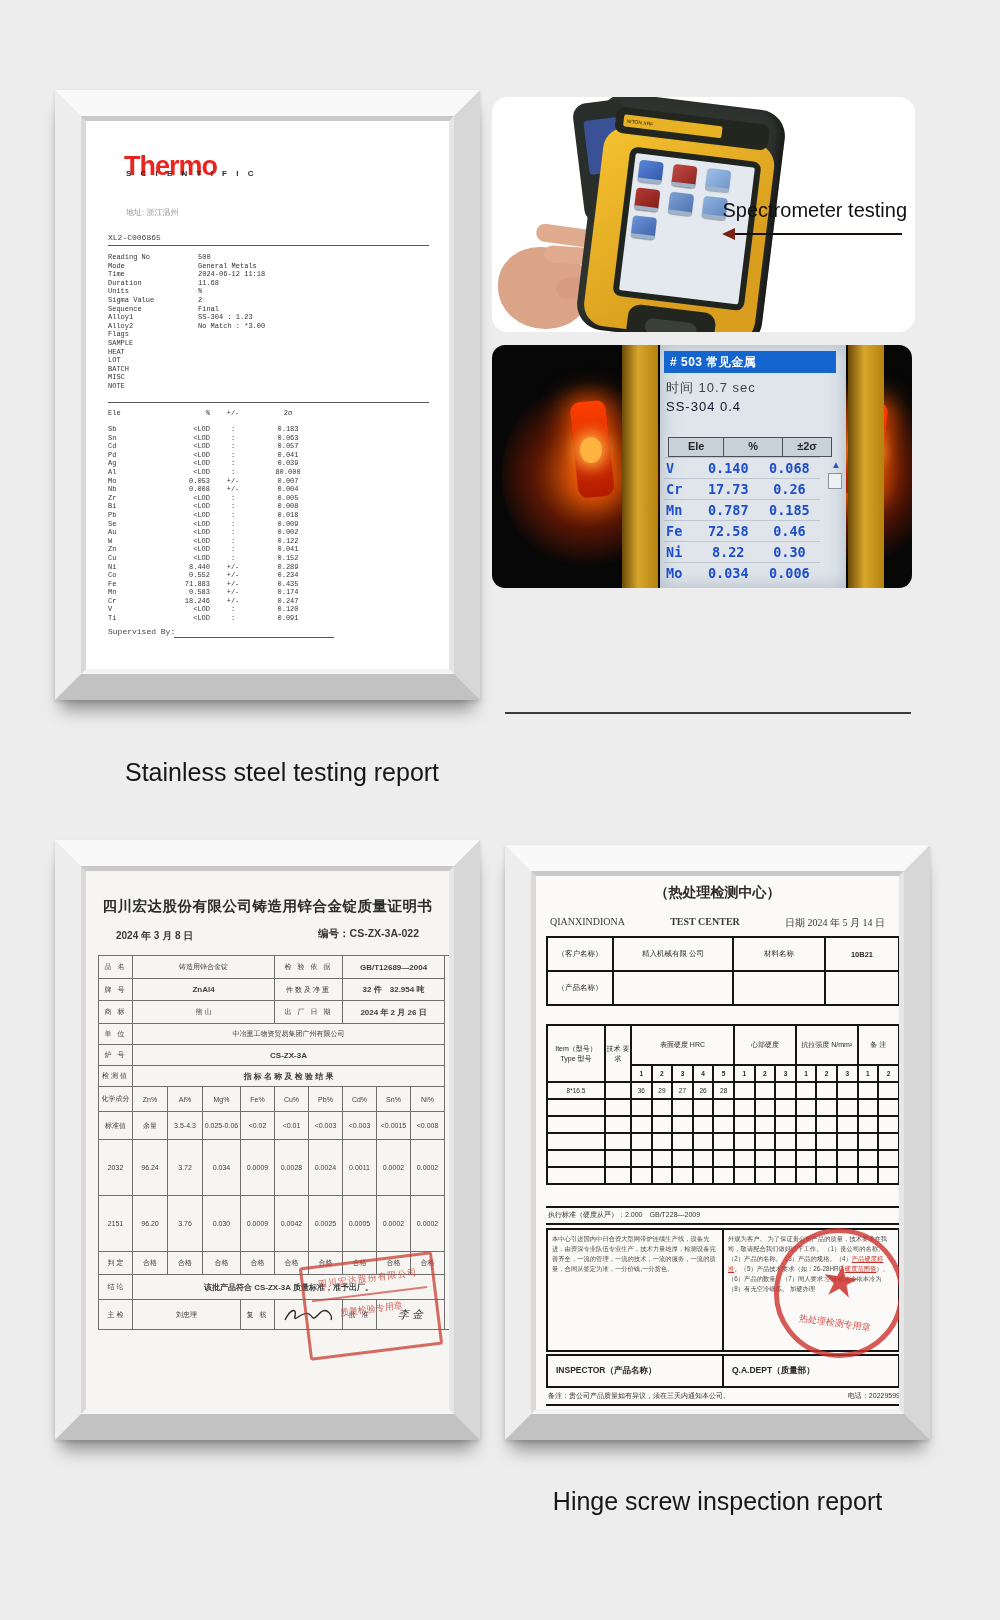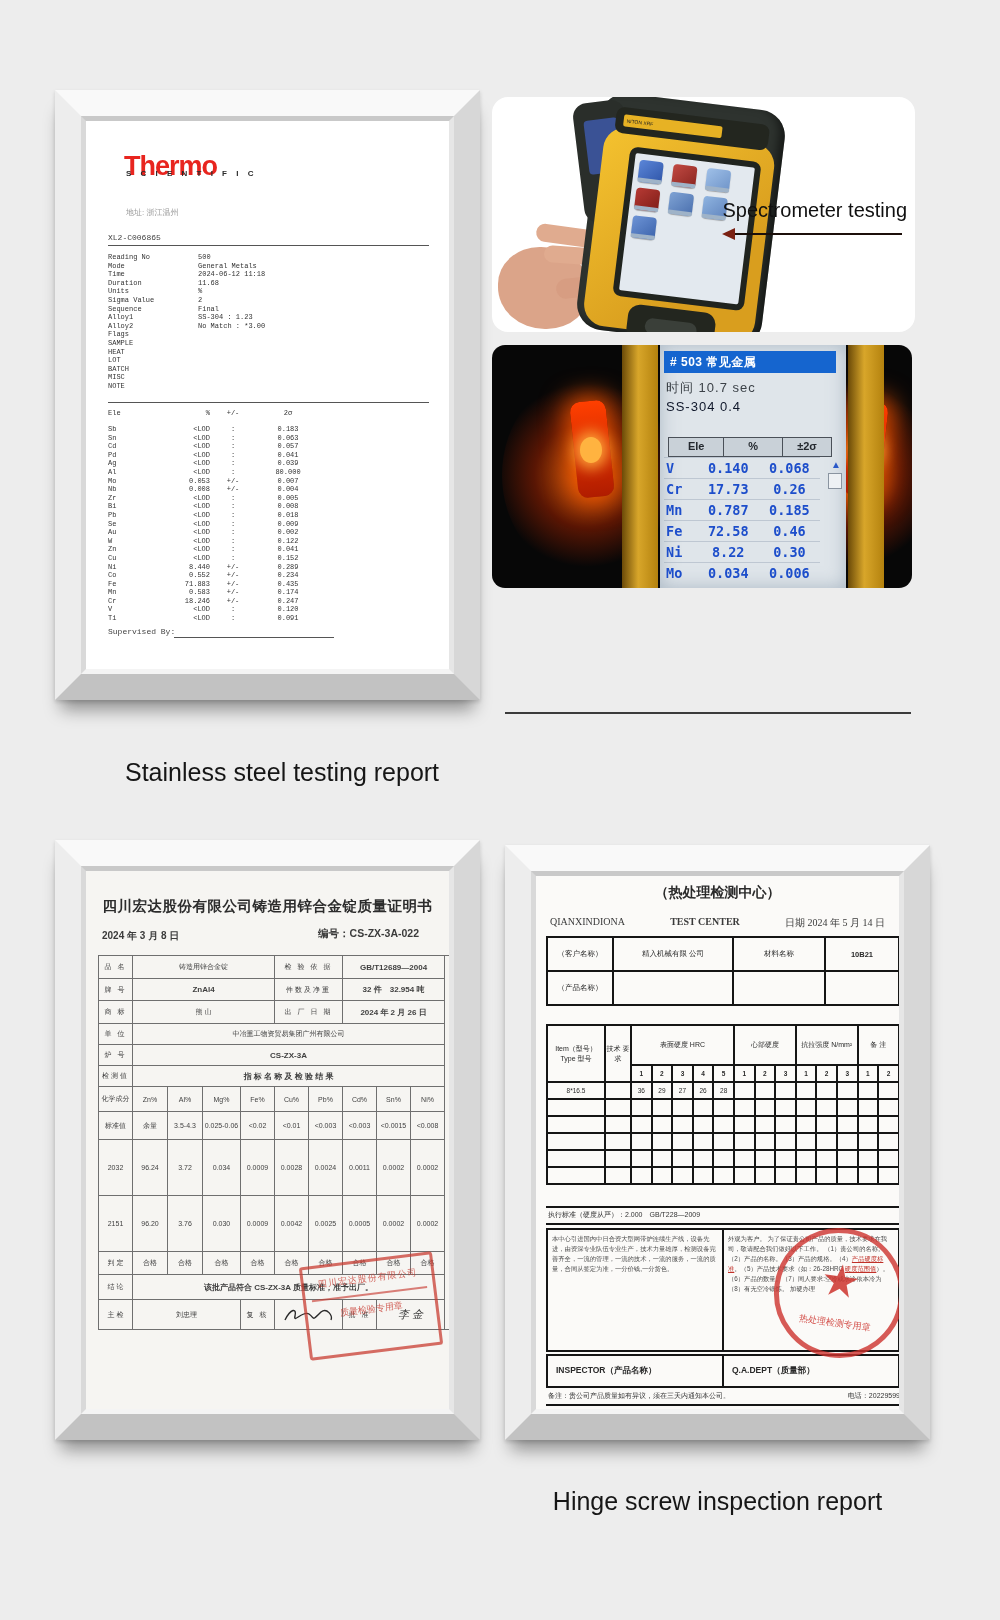--- a/index.html
+++ b/index.html
@@ -108,21 +108,21 @@
 
   .sep-line{position:absolute;left:505px;top:712px;width:406px;border-top:2px solid #3b3b3b;}
 
   .cap{position:absolute;font-size:25px;color:#161616;}
   .cap-c{text-align:center;}
 
   
   .z-paper{background:#f6f5f2;color:#3b3b3b;}
   .z-title{position:absolute;left:0;right:0;top:26px;text-align:center;font-size:14.5px;
     font-weight:bold;color:#2c2c2c;letter-spacing:.5px;}
-  .z-date{position:absolute;left:16px;top:58px;font-size:10px;font-weight:bold;}
+  .z-date{position:absolute;left:30px;top:58px;font-size:10px;font-weight:bold;}
   .z-no{position:absolute;right:30px;top:56px;font-size:10.5px;font-weight:bold;}
   .ztab{position:absolute;left:12px;top:84px;width:348px;border-collapse:collapse;
     font-size:7px;color:#3f3f3f;table-layout:fixed;}
   .ztab td{border:1px solid #6f6f6f;text-align:center;padding:1px;overflow:hidden;}
   .ztab .zl{letter-spacing:2px;}
   .ztab .tall{height:56px;}
   .ztab .bold{font-weight:bold;font-size:8px;margin-top:32px;}
   .z-sig-svg{display:block;margin:0 auto;}
   .z-stamp{position:absolute;left:218px;top:388px;width:128px;height:88px;border:3px solid rgba(200,60,50,.75);
     transform:rotate(-7deg);color:rgba(200,60,50,.8);font-size:9px;text-align:center;border-radius:3px;}

